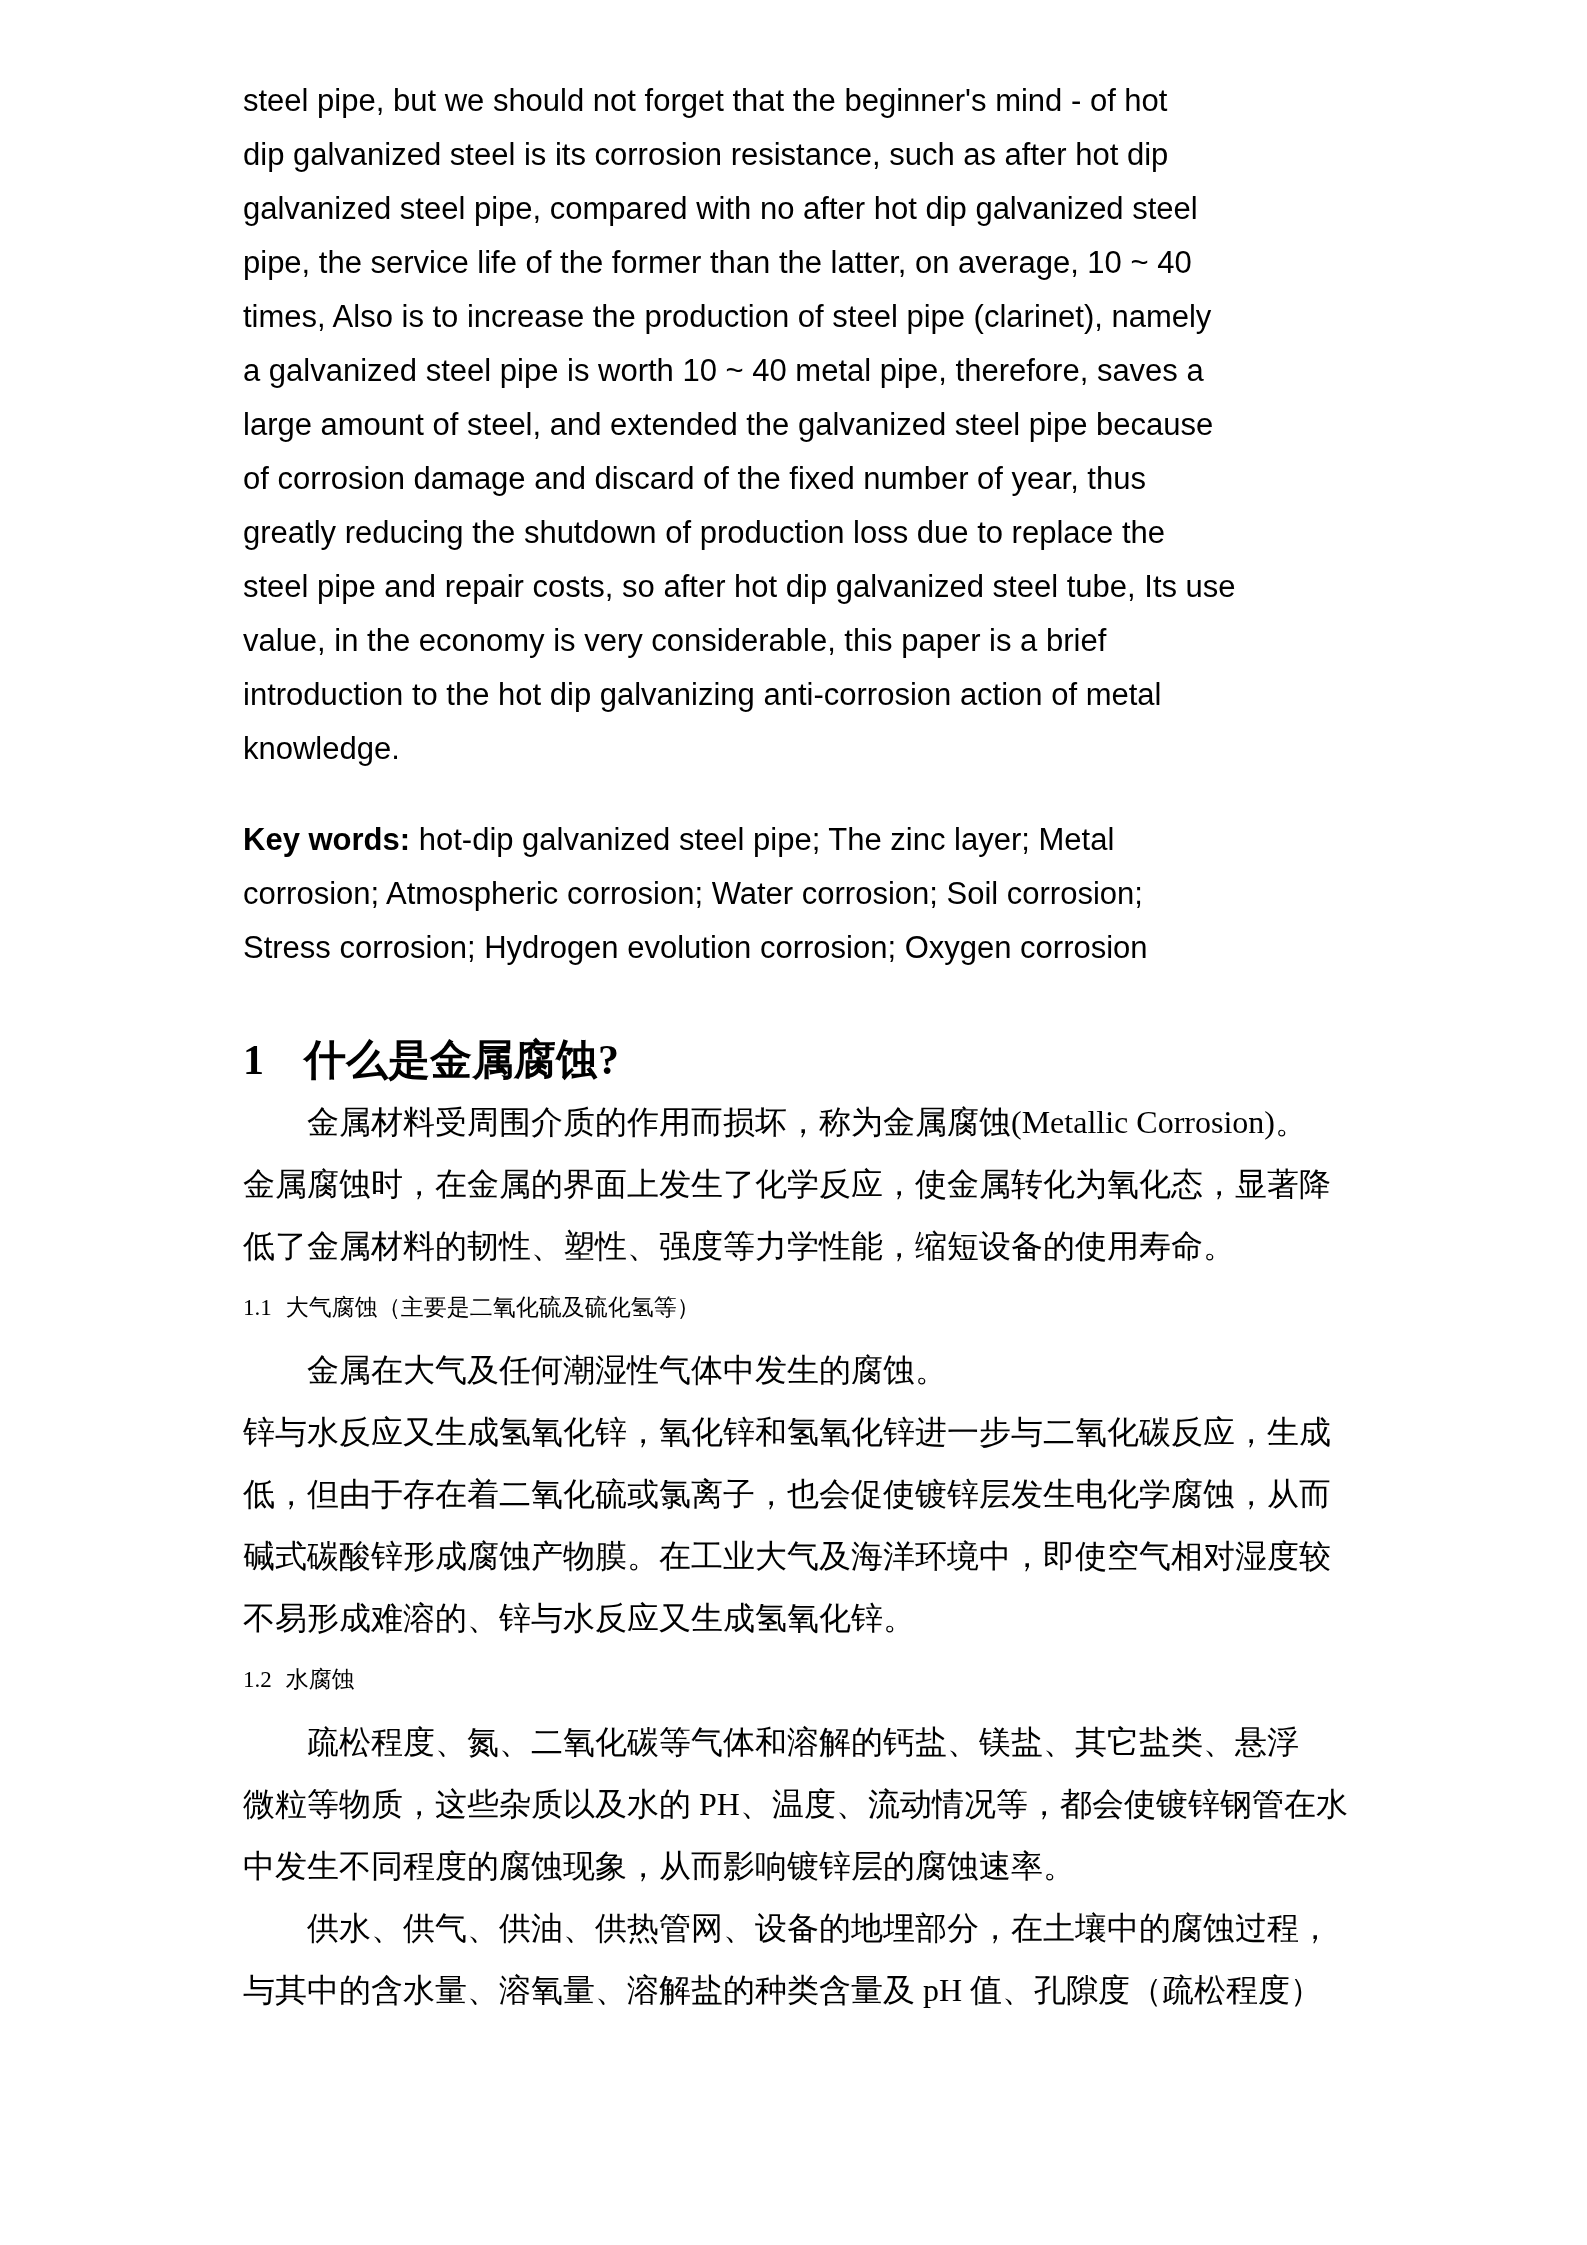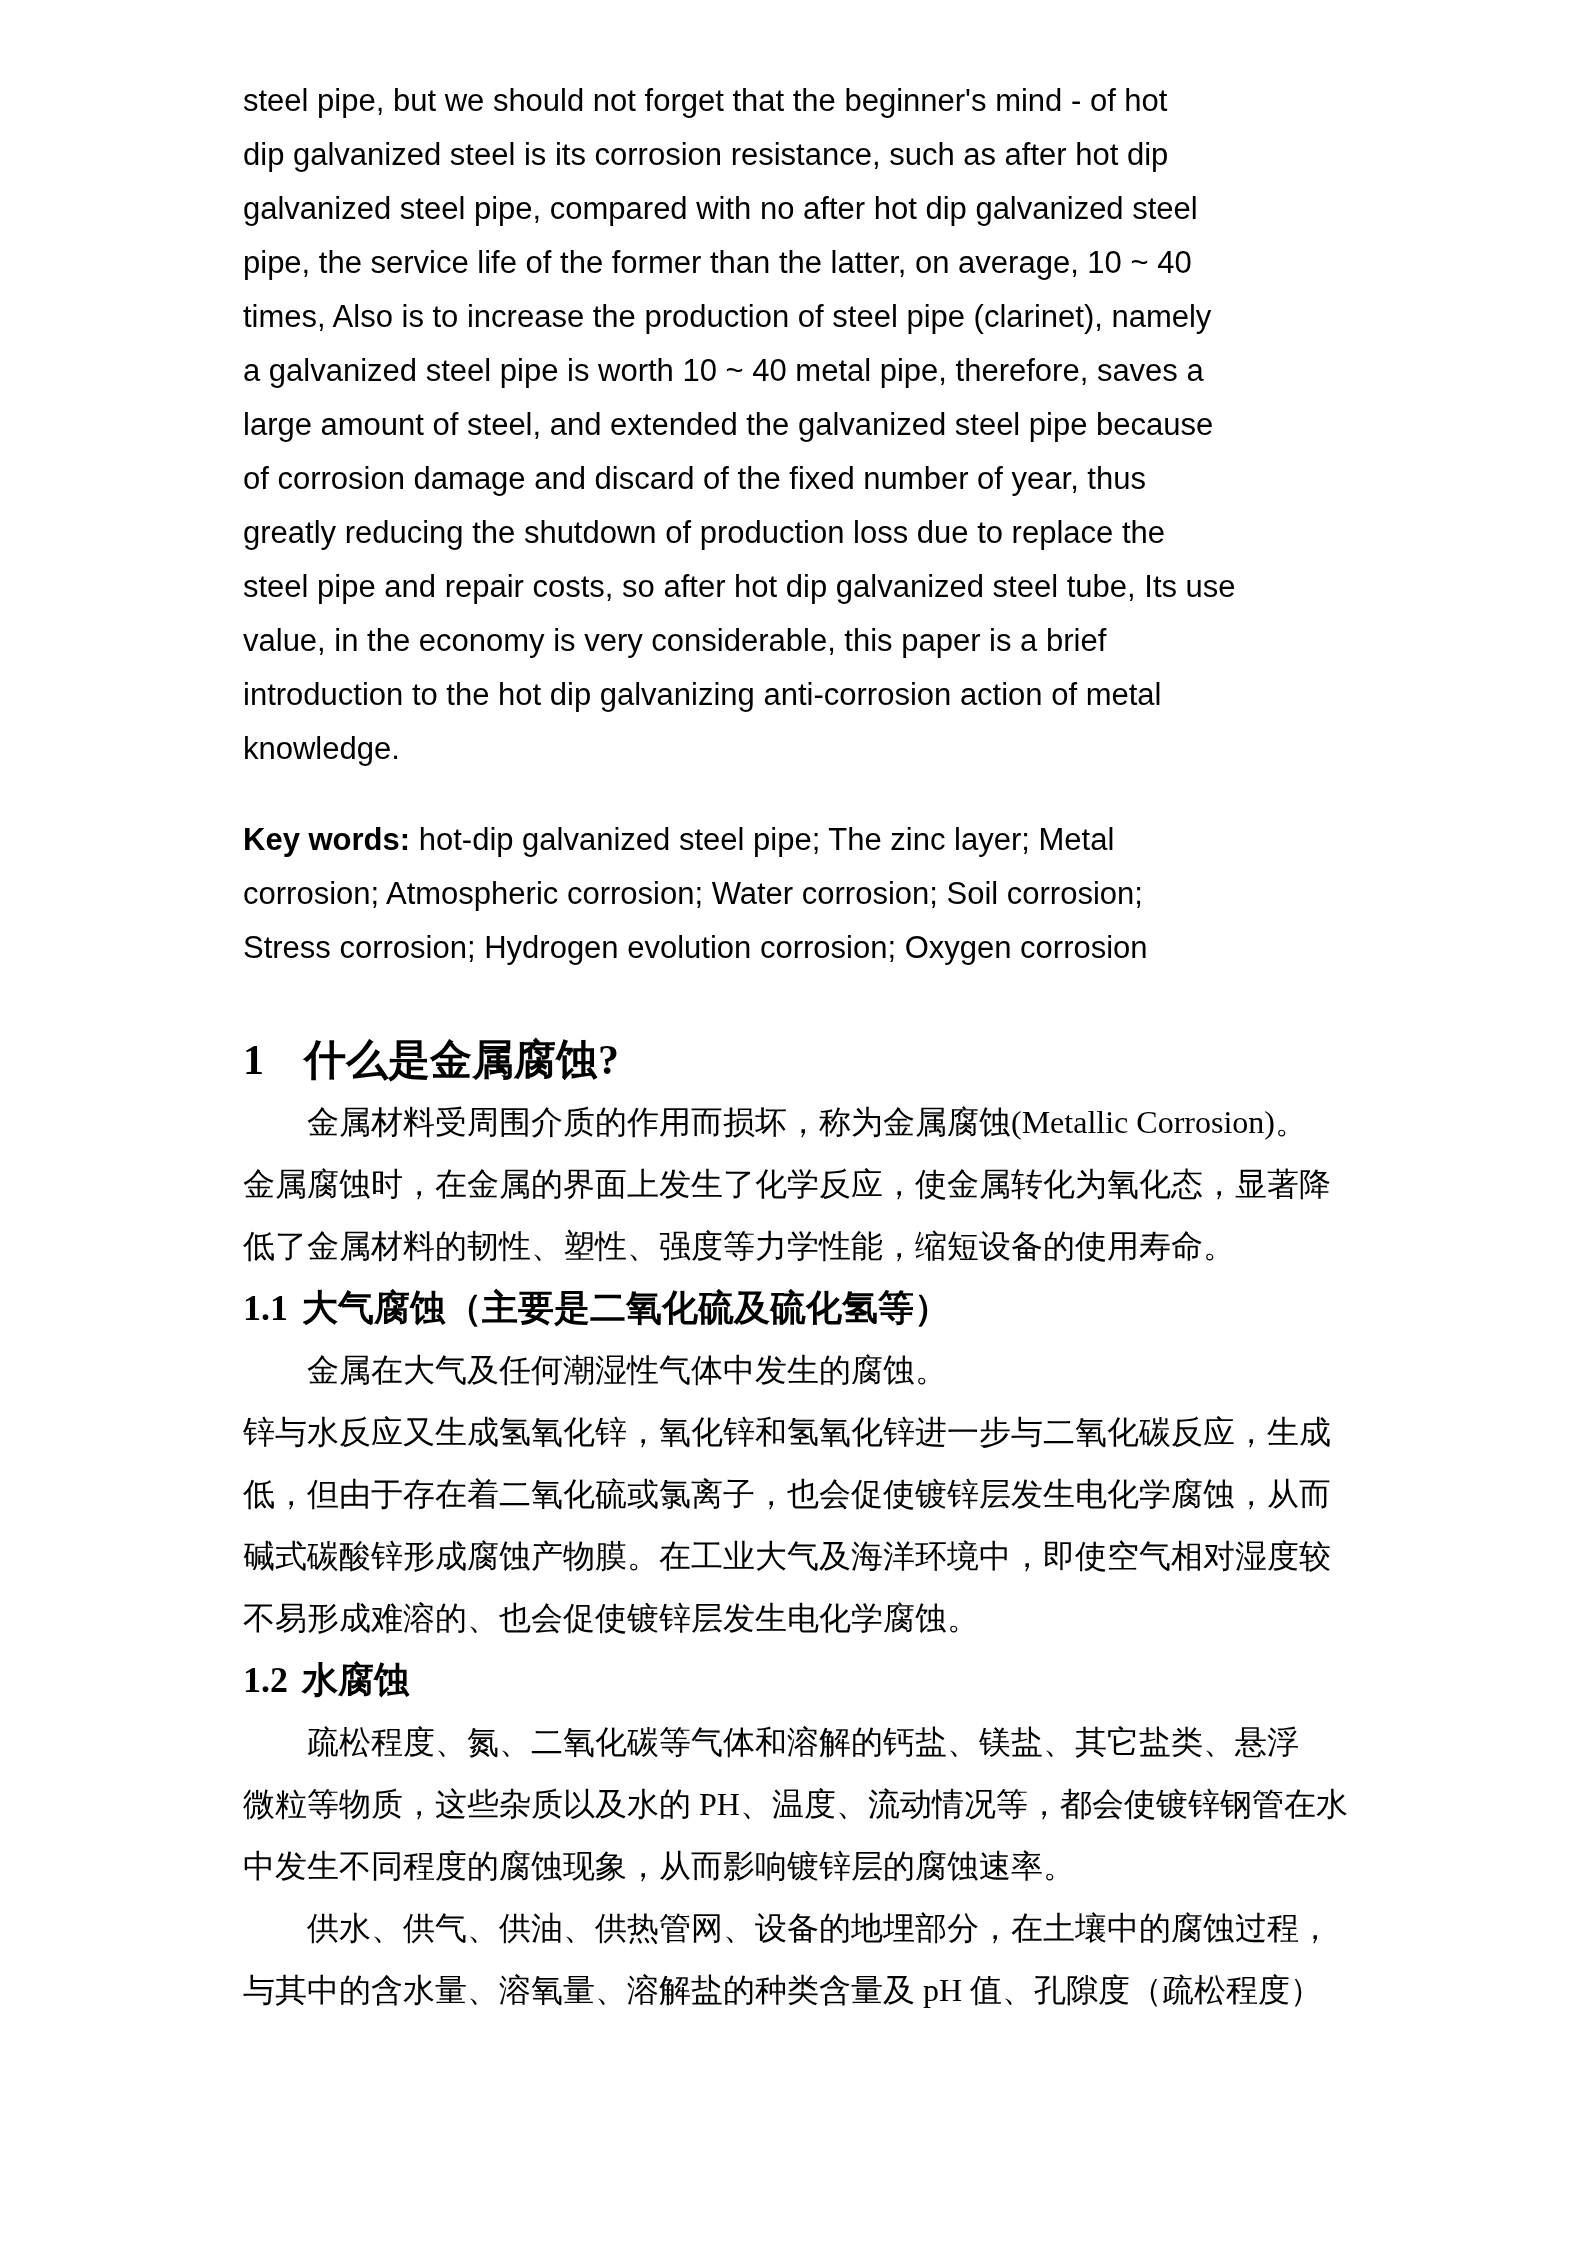--- a/index.html
+++ b/index.html
@@ -48,22 +48,22 @@
     line-height: 62px;
     white-space: nowrap;
   }
   .zh-line.first { padding-left: 64px; }   
   .zh-h1 {
     font-size: 42px;
     font-weight: bold;
   }
   .zh-h1 .sec-num { margin-right: 40px; }
   .zh-h2 {
-    font-size: 36px;
-    font-weight: bold;
+    font-size: 23px;
+    font-weight: normal;
   }
   .zh-h2 .sec-num { margin-right: 14px; }
 </style>
 </head>
 <body>
 
 <div id="page">
 
   <div id="english-paragraph" class="en-block">
     <div class="en-line">steel pipe, but we should not forget that the beginner's mind - of hot</div>
@@ -101,21 +101,21 @@
 
     <div class="zh-line zh-h2">
       <span class="sec-num">1.1</span><span>大气腐蚀（主要是二氧化硫及硫化氢等）</span>
     </div>
 
     <div class="zh-line first">金属在大气及任何潮湿性气体中发生的腐蚀。</div>
 
     <div class="zh-line">锌与水反应又生成氢氧化锌，氧化锌和氢氧化锌进一步与二氧化碳反应，生成</div>
     <div class="zh-line">低，但由于存在着二氧化硫或氯离子，也会促使镀锌层发生电化学腐蚀，从而</div>
     <div class="zh-line">碱式碳酸锌形成腐蚀产物膜。在工业大气及海洋环境中，即使空气相对湿度较</div>
-    <div class="zh-line">不易形成难溶的、也会促使镀锌层发生电化学腐蚀。</div>
+    <div class="zh-line">不易形成难溶的、锌与水反应又生成氢氧化锌。</div>
 
     <div class="zh-line zh-h2">
       <span class="sec-num">1.2</span><span>水腐蚀</span>
     </div>
 
     <div class="zh-line first">疏松程度、氮、二氧化碳等气体和溶解的钙盐、镁盐、其它盐类、悬浮</div>
     <div class="zh-line">微粒等物质，这些杂质以及水的 PH、温度、流动情况等，都会使镀锌钢管在水</div>
     <div class="zh-line">中发生不同程度的腐蚀现象，从而影响镀锌层的腐蚀速率。</div>
 
 

